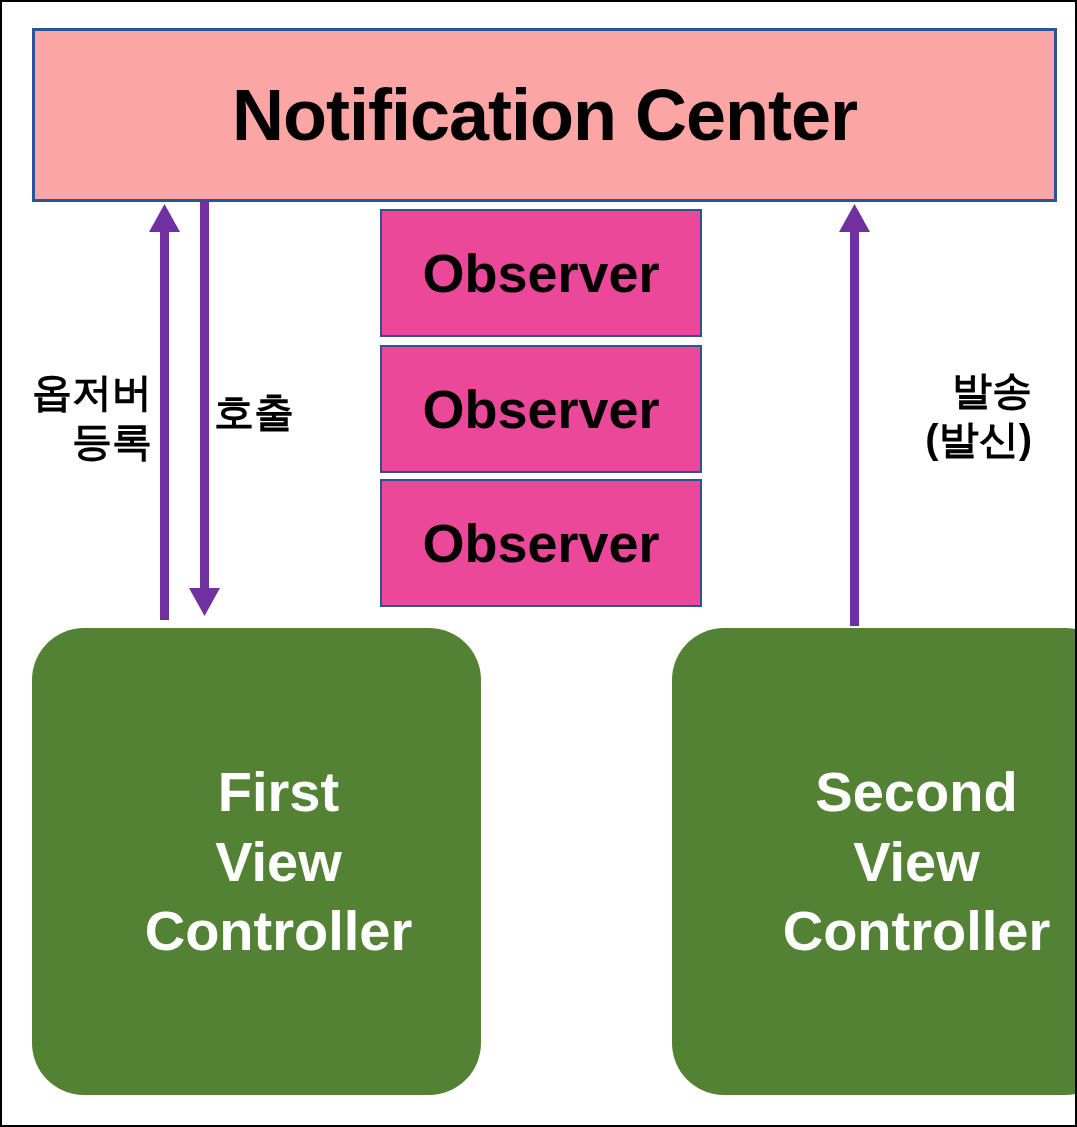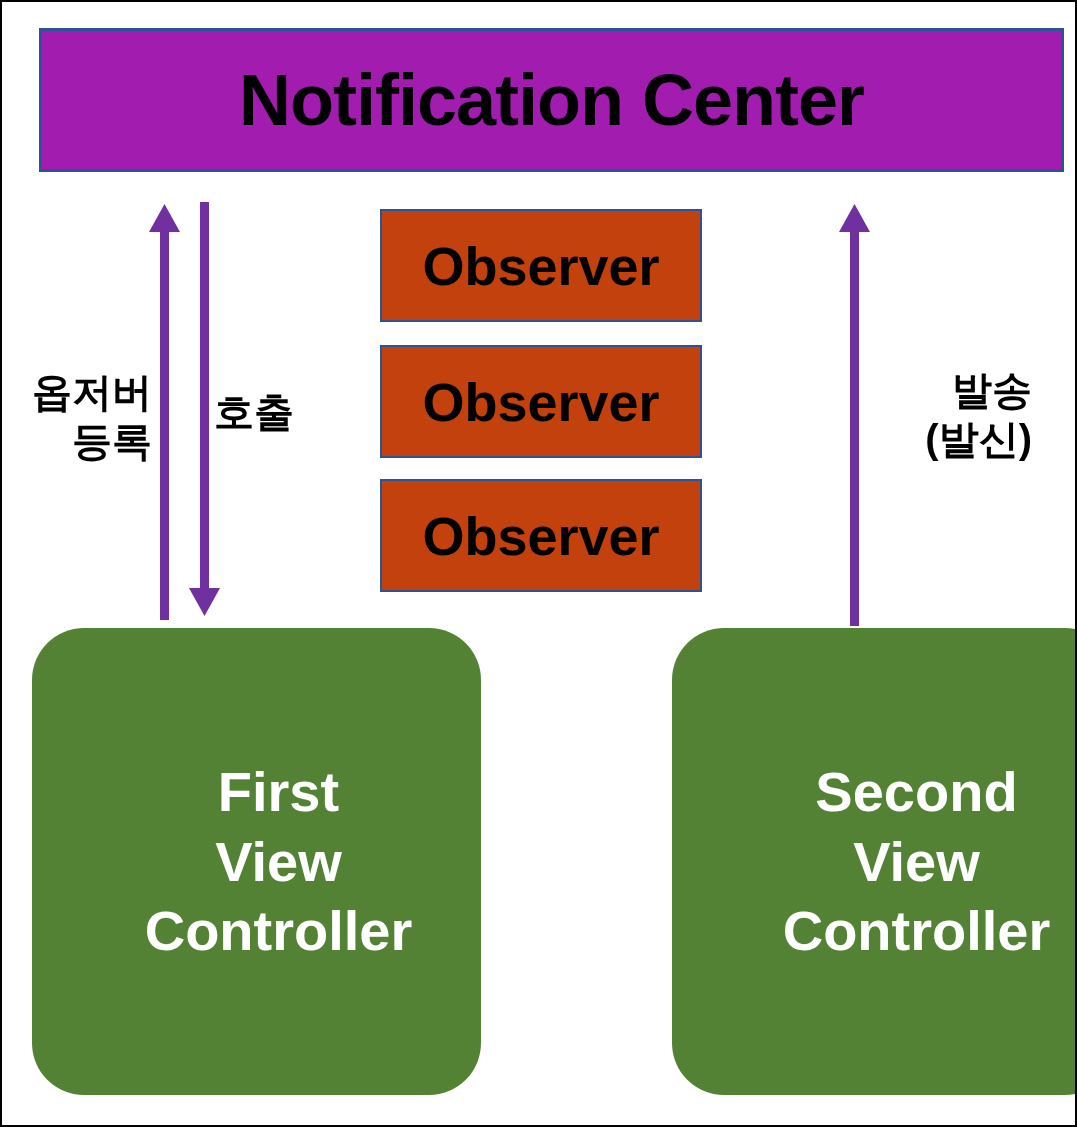--- a/index.html
+++ b/index.html
@@ -21,45 +21,44 @@
     box-sizing: border-box;
     overflow: hidden;
   }
 
   
   .nc-box {
     position: absolute;
     left: 30px;
     top: 26px;
     width: 1025px;
-    height: 144px;
-    background: #a21caf;
+    height: 174px;
+    background: #fca5a5;
     border: 3px solid #2E5395;
     box-sizing: border-box;
     display: flex;
     align-items: center;
     justify-content: center;
-    margin-left: 7px;
   }
   .nc-title {
     font-size: 72px;
     font-weight: bold;
     color: #000000;
     letter-spacing: -1px;
     line-height: 1;
     white-space: nowrap;
   }
 
   
   .observer-box {
     position: absolute;
     left: 378px;
     width: 322px;
-    height: 113px;
-    background: #c2410c;
+    height: 128px;
+    background: #ec4899;
     border: 2px solid #2E5395;
     box-sizing: border-box;
     display: flex;
     align-items: center;
     justify-content: center;
   }
   .observer-box.obs-1 { top: 207px; }
   .observer-box.obs-2 { top: 343px; }
   .observer-box.obs-3 { top: 477px; }
   .observer-label {

